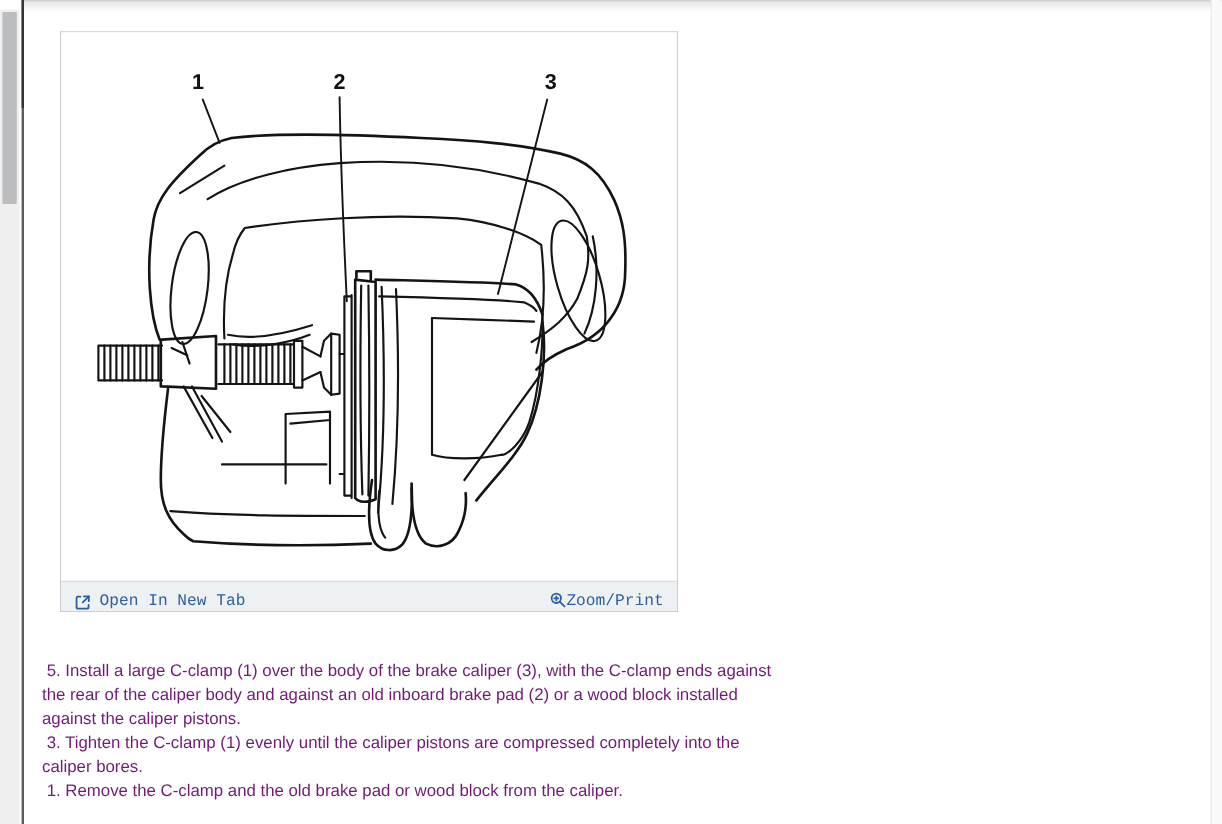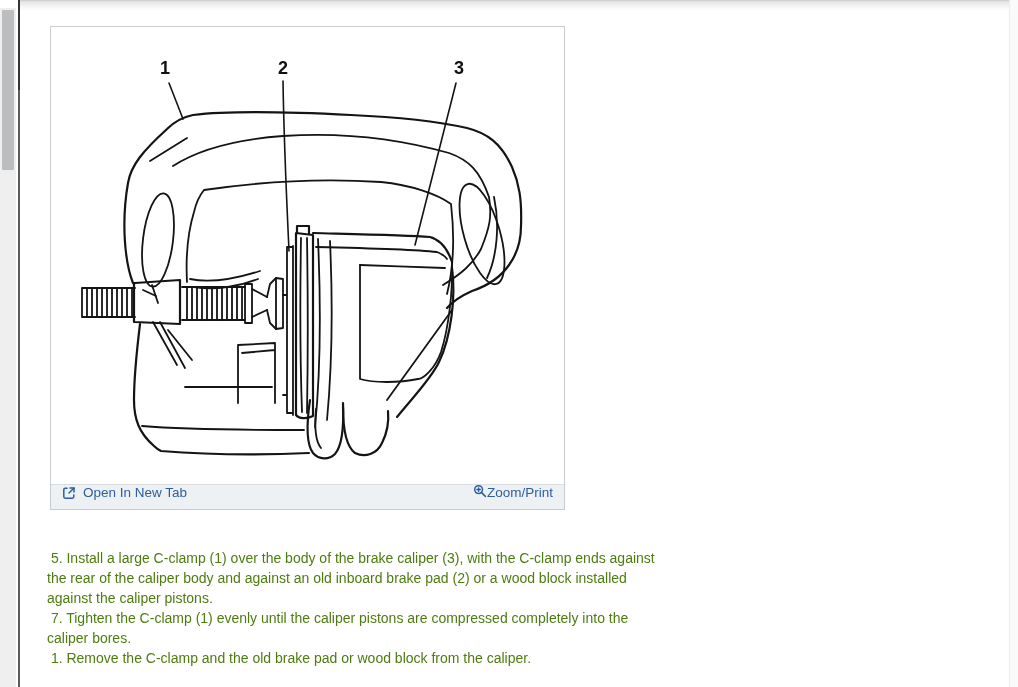--- a/index.html
+++ b/index.html
@@ -23,37 +23,37 @@
   
   .figure-card{
     position:absolute;left:50px;top:26px;width:513px;height:482px;
     border:1px solid #c9cdd1;background:#fff;
   }
   .figure-image{position:absolute;left:0;top:0;width:513px;height:456px;background:#fff;}
   .figure-image svg{display:block;}
   .figure-footer{
     position:absolute;left:0;bottom:0;width:100%;height:25px;
     background:#eef1f4;border-top:1px solid #d9dce0;
-    display:flex;align-items:flex-start;justify-content:space-between;
-    padding:0 11px;box-sizing:border-box;
+    display:flex;align-items:flex-end;justify-content:space-between;
+    padding:0 11px;box-sizing:border-box;font-family:Liberation Mono, monospace;
   }
   .flink{display:flex;align-items:center;gap:7px;color:#2b5f9e;font-size:13.5px;cursor:pointer;text-decoration:none;}
   .flink.right{gap:0;}
   .flink svg{flex:0 0 auto;}
 
   
   .ln{fill:none;stroke:#141414;stroke-width:2.2;stroke-linecap:round;stroke-linejoin:round;}
   .ln-thin{fill:none;stroke:#141414;stroke-width:1.8;stroke-linecap:round;stroke-linejoin:round;}
   .ldr{fill:none;stroke:#141414;stroke-width:1.6;stroke-linecap:round;}
   .lbl{font-family:"Liberation Sans",sans-serif;font-weight:bold;font-size:18px;fill:#111;text-anchor:middle;}
 
   
   .instructions{
-    position:absolute;left:47px;top:548px;width:700px;
-    color:#4d7c0f;font-size:14px;line-height:20px;
+    position:absolute;left:35px;top:548px;width:700px;
+    color:#701a75;font-size:14px;line-height:20px;
   }
   .step{white-space:pre-wrap;margin:0;}
 </style>
 </head>
 <body>
 
 <div id="screen">
 
   <div class="left-track">
     <div class="left-thumb"></div>
@@ -152,18 +152,18 @@
         </span>
         <span>Zoom/Print</span>
       </a>
     </div>
   </div>
 
   <div class="instructions">
     <p class="step"> 5. Install a large C-clamp (1) over the body of the brake caliper (3), with the C-clamp ends against
 the rear of the caliper body and against an old inboard brake pad (2) or a wood block installed
 against the caliper pistons.</p>
-    <p class="step"> 7. Tighten the C-clamp (1) evenly until the caliper pistons are compressed completely into the
+    <p class="step"> 3. Tighten the C-clamp (1) evenly until the caliper pistons are compressed completely into the
 caliper bores.</p>
     <p class="step"> 1. Remove the C-clamp and the old brake pad or wood block from the caliper.</p>
   </div>
 
 </div>
 
 </body></html>

